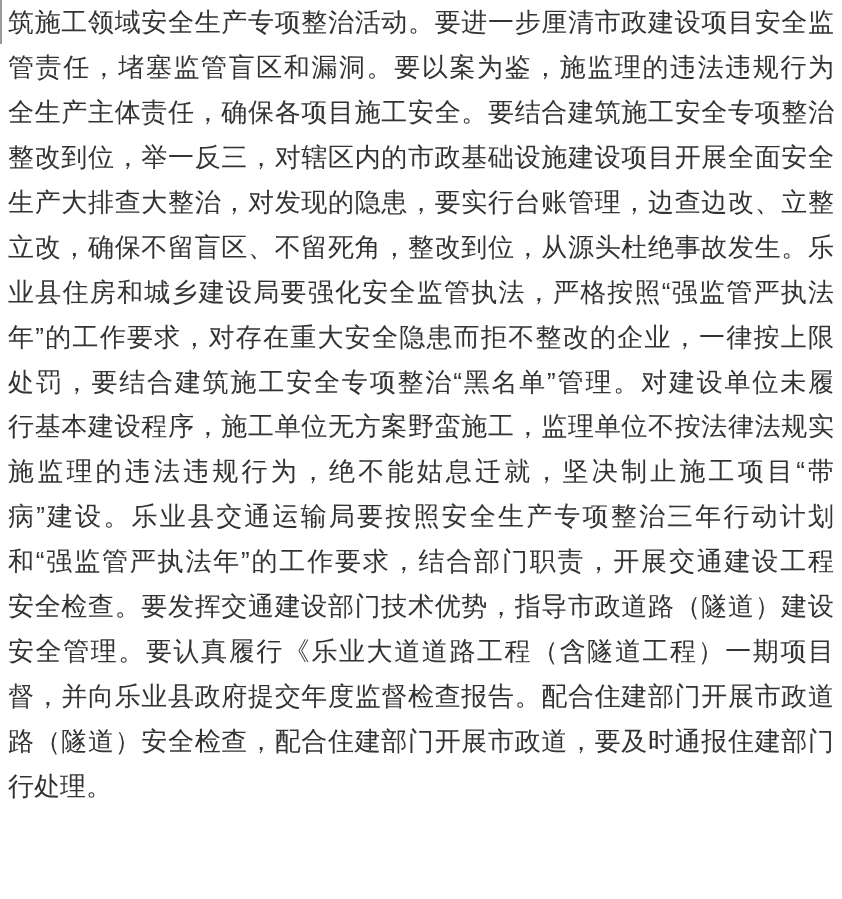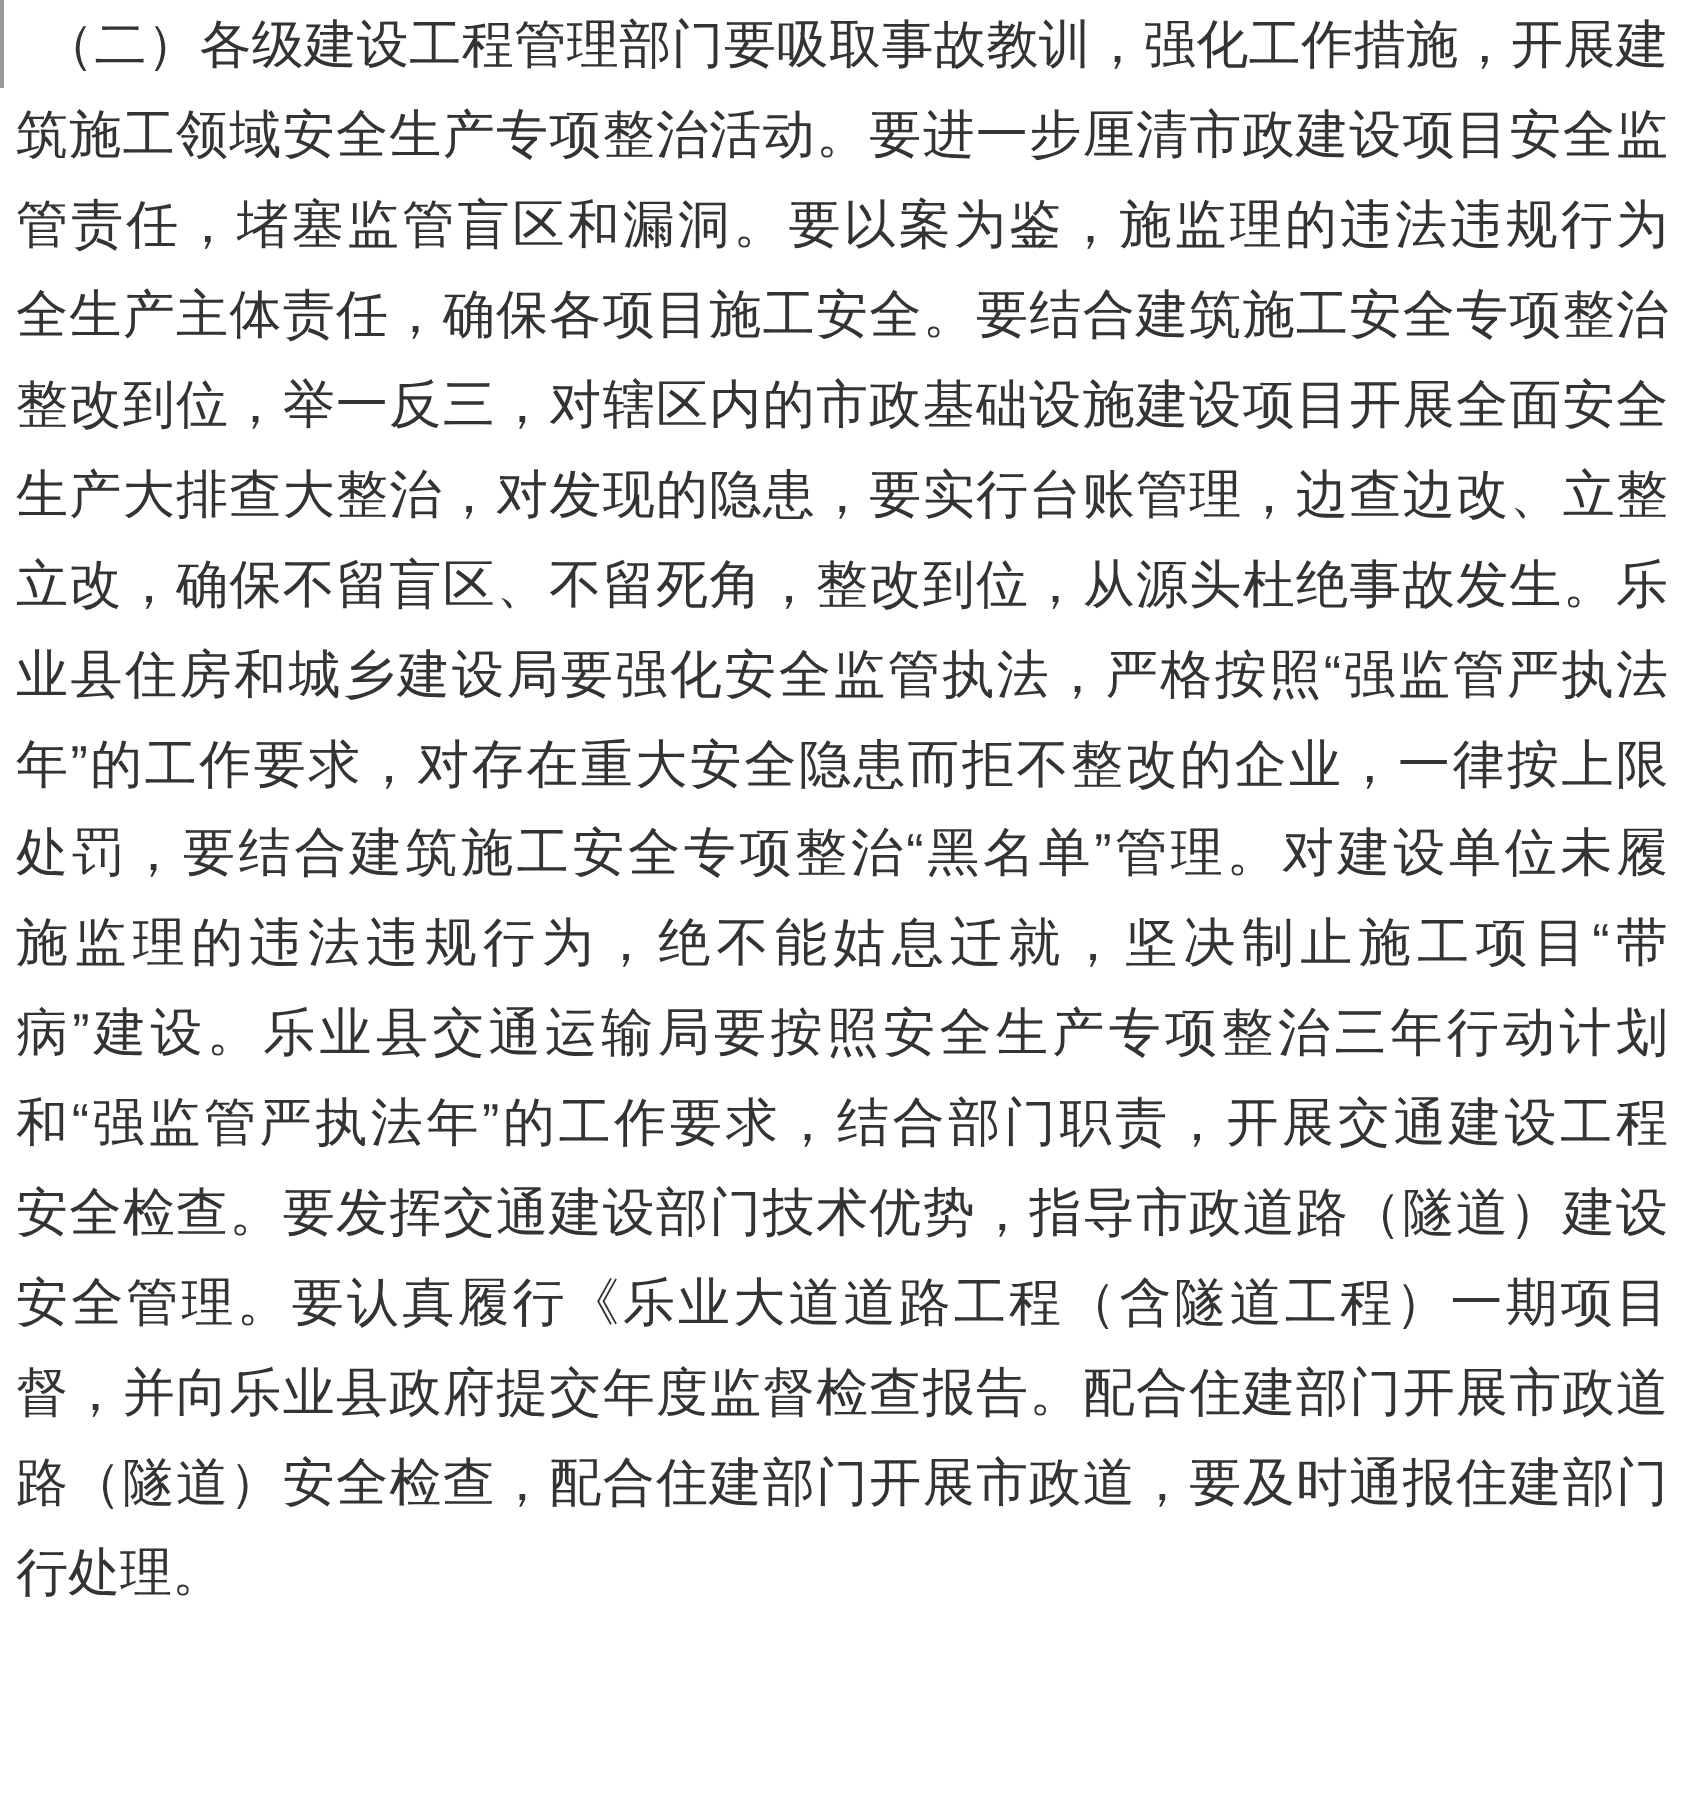--- a/index.html
+++ b/index.html
@@ -41,30 +41,30 @@
     height: 44px;
     background: #9a9a9a;
   }
 </style>
 </head>
 <body>
 
 <div class="edge-artifact"></div>
 
 <div class="doc">
-  <div class="text-line first">（二）各级建设工程管理部门要吸取事故教训，强化工作措施，开展建</div>
   <div class="text-line">筑施工领域安全生产专项整治活动。要进一步厘清市政建设项目安全监</div>
   <div class="text-line">管责任，堵塞监管盲区和漏洞。要以案为鉴，施监理的违法违规行为</div>
   <div class="text-line">全生产主体责任，确保各项目施工安全。要结合建筑施工安全专项整治</div>
   <div class="text-line">整改到位，举一反三，对辖区内的市政基础设施建设项目开展全面安全</div>
   <div class="text-line">生产大排查大整治，对发现的隐患，要实行台账管理，边查边改、立整</div>
   <div class="text-line">立改，确保不留盲区、不留死角，整改到位，从源头杜绝事故发生。乐</div>
   <div class="text-line">业县住房和城乡建设局要强化安全监管执法，严格按照“强监管严执法</div>
   <div class="text-line">年”的工作要求，对存在重大安全隐患而拒不整改的企业，一律按上限</div>
   <div class="text-line">处罚，要结合建筑施工安全专项整治“黑名单”管理。对建设单位未履</div>
+  <div class="text-line">行基本建设程序，施工单位无方案野蛮施工，监理单位不按法律法规实</div>
   <div class="text-line">施监理的违法违规行为，绝不能姑息迁就，坚决制止施工项目“带</div>
   <div class="text-line">病”建设。乐业县交通运输局要按照安全生产专项整治三年行动计划</div>
   <div class="text-line">和“强监管严执法年”的工作要求，结合部门职责，开展交通建设工程</div>
   <div class="text-line">安全检查。要发挥交通建设部门技术优势，指导市政道路（隧道）建设</div>
   <div class="text-line">安全管理。要认真履行《乐业大道道路工程（含隧道工程）一期项目</div>
   <div class="text-line">督，并向乐业县政府提交年度监督检查报告。配合住建部门开展市政道</div>
   <div class="text-line">路（隧道）安全检查，配合住建部门开展市政道，要及时通报住建部门进</div>
   <div class="text-line last">行处理。</div>
 </div>
 

